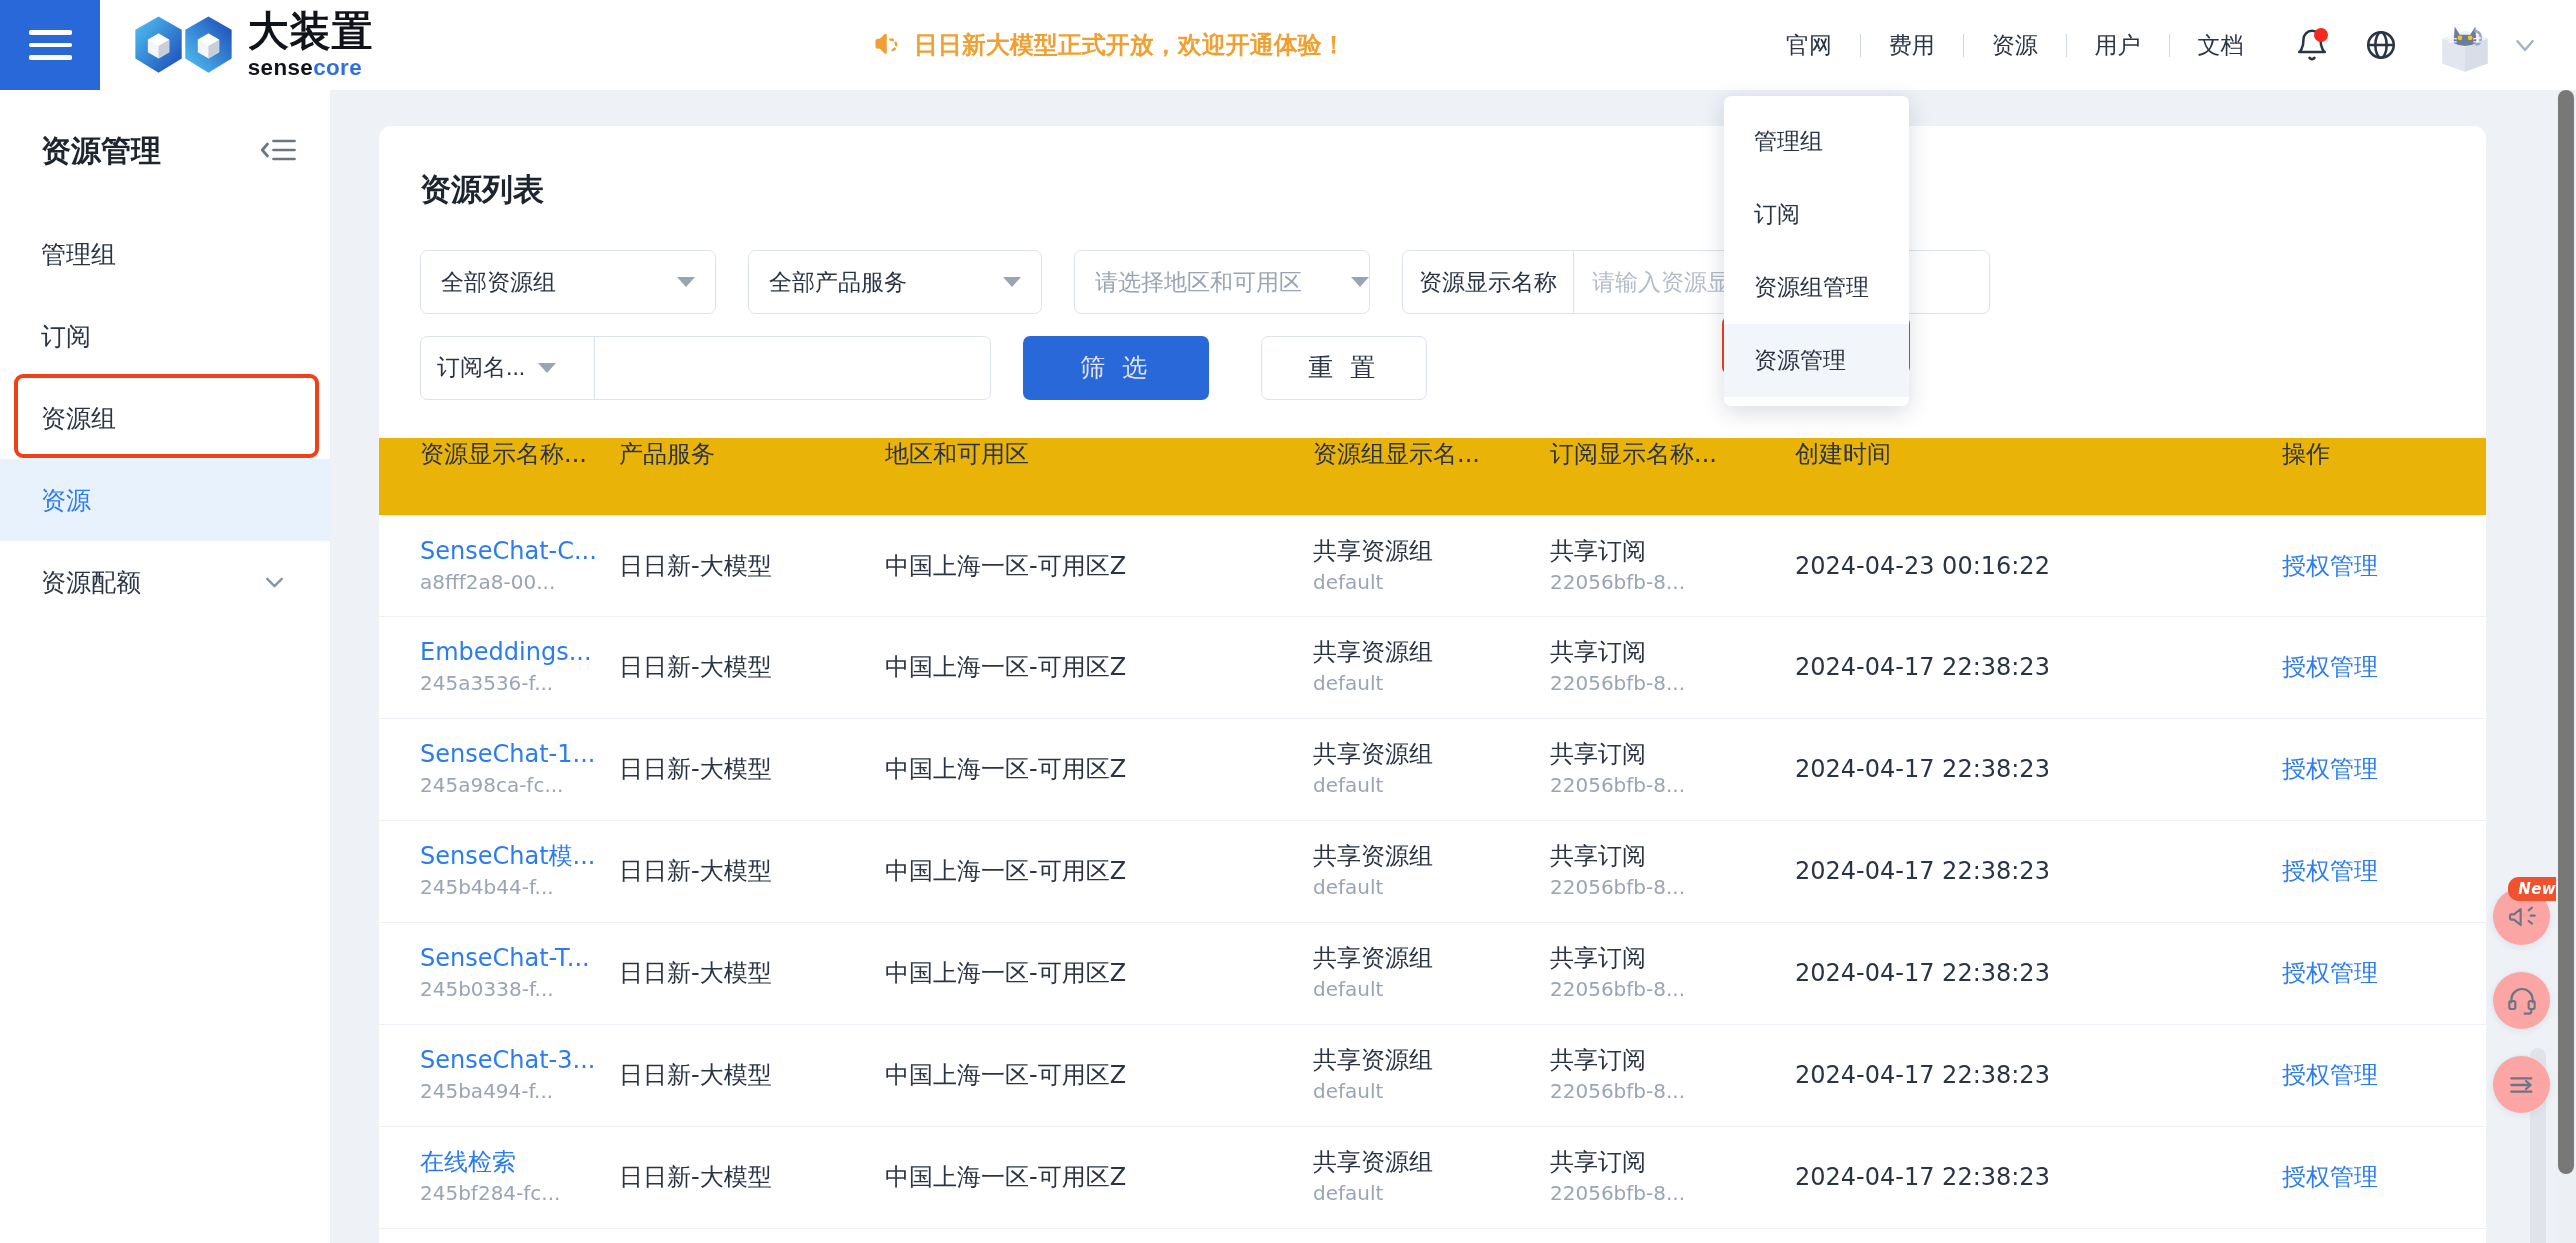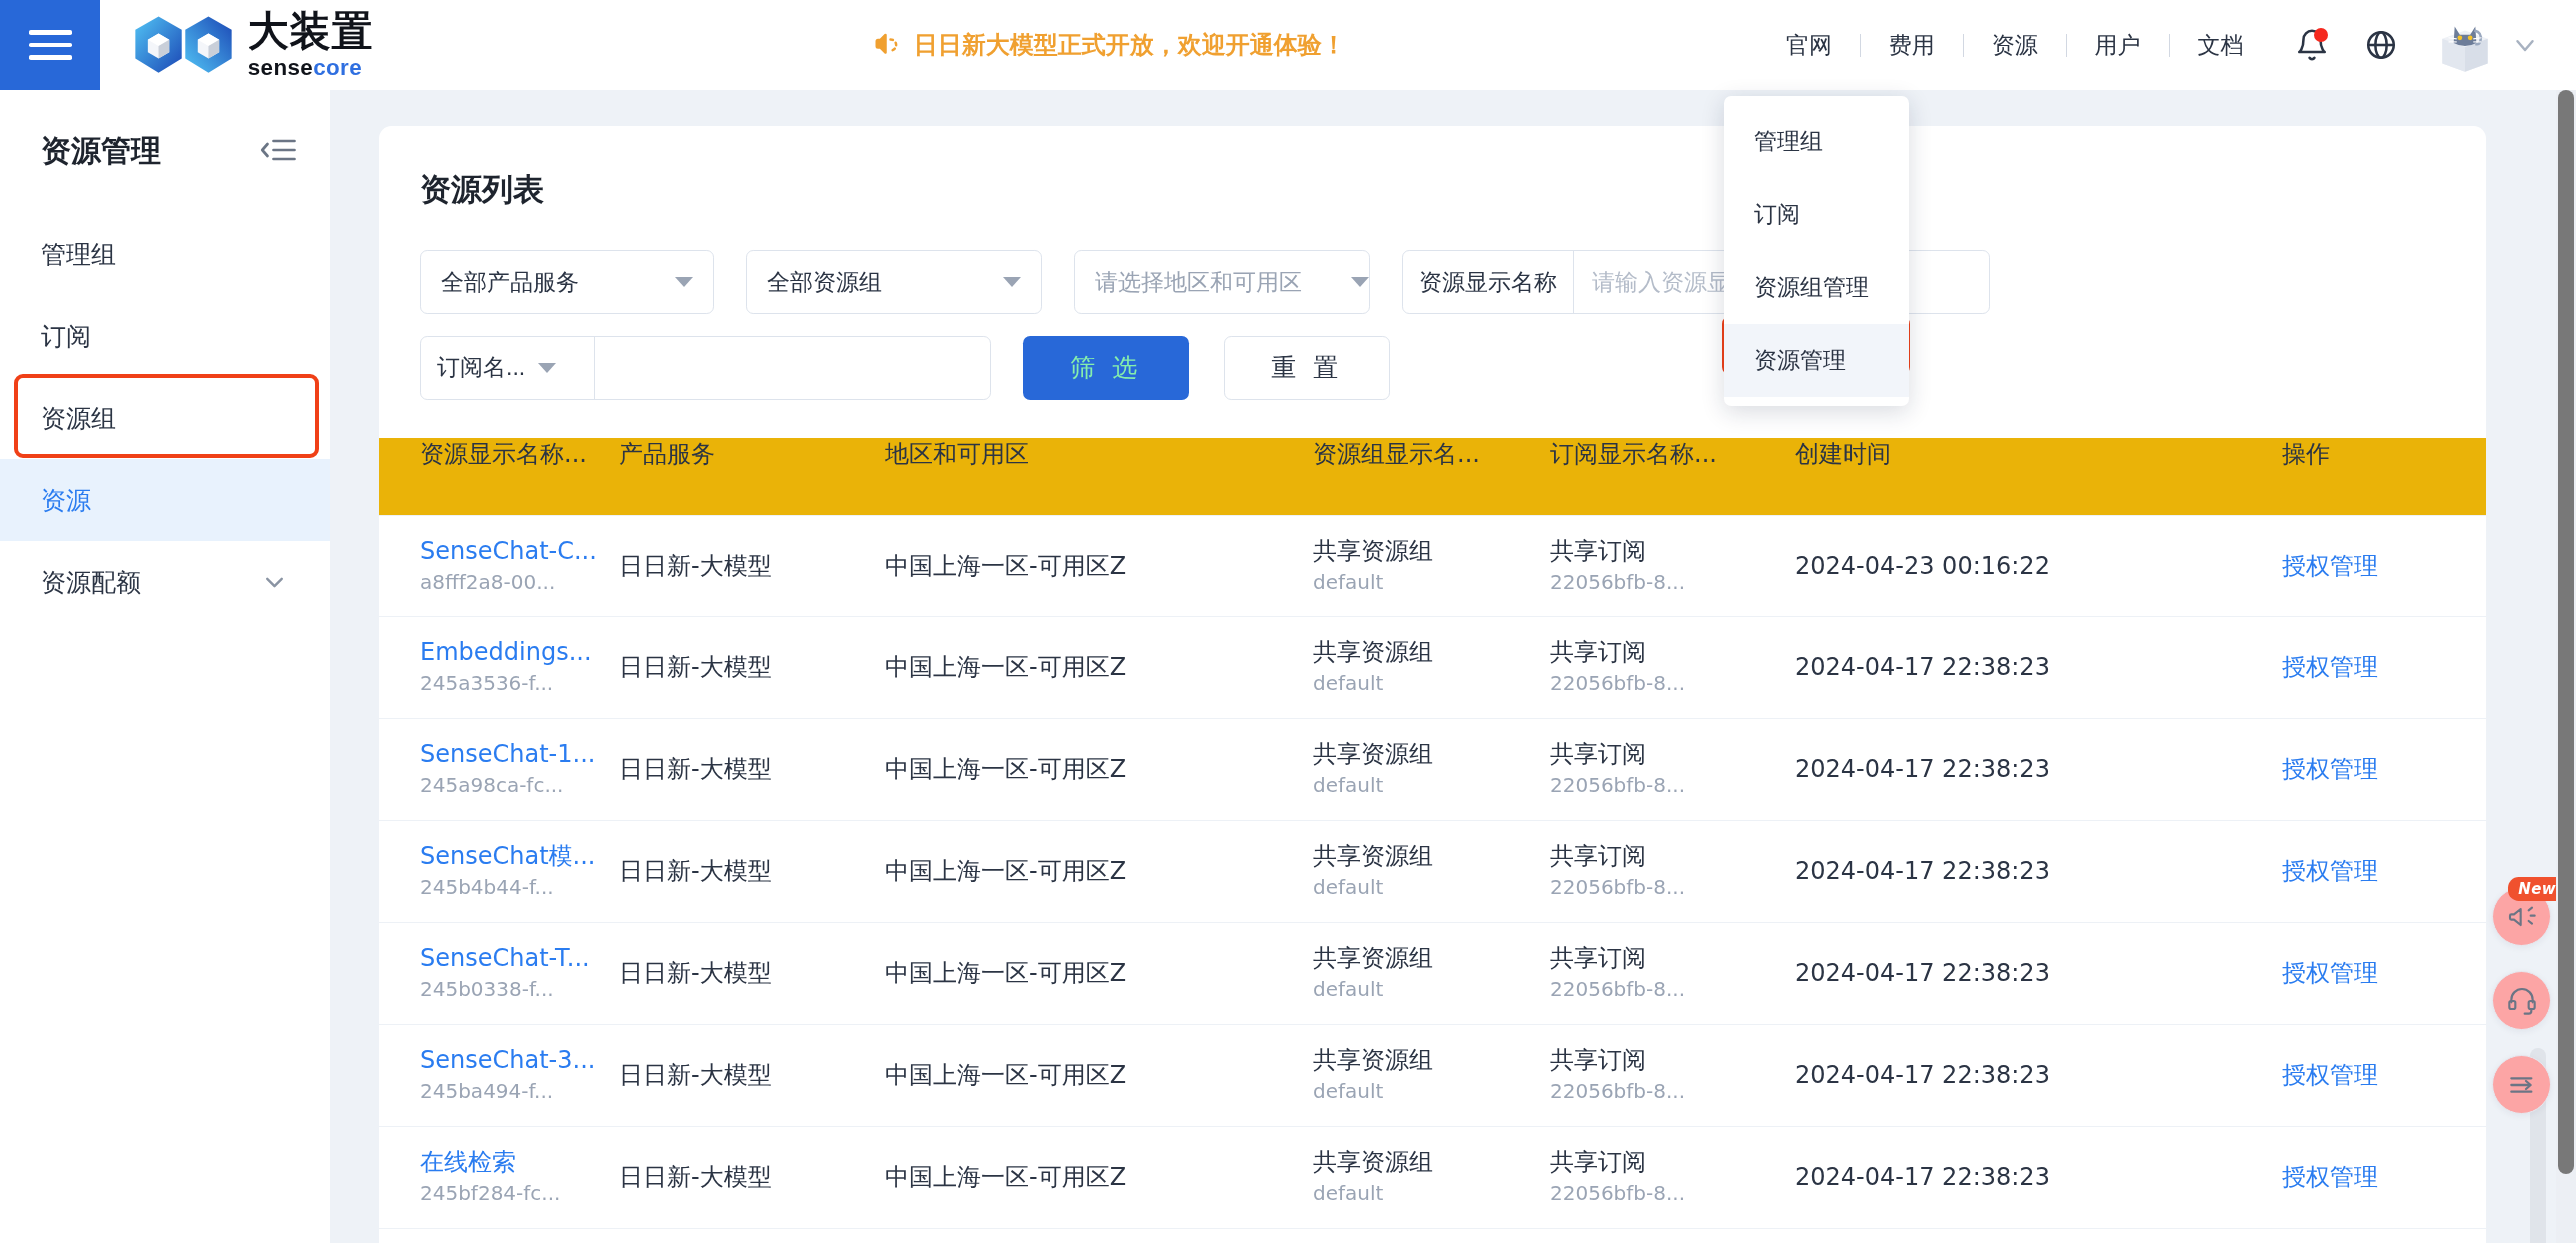--- a/index.html
+++ b/index.html
@@ -157,23 +157,23 @@
     font-family: "DejaVu Sans", sans-serif; background: transparent;
   }
   .combo input::placeholder { color: #b4bcc9; }
   .combo-res { width: 588px; }
   .combo-res input { width: 100%; }
   .combo-sub { width: 571px; }
   .combo-sub .prefix { width: 174px; }
   .combo-sub input { width: 100%; }
 
   .btn-primary {
-    width: 166px; height: 64px; border-radius: 7.2px; background: #2868d8;
-    color: #86efac; font-size: 25px; border: none; cursor: pointer;
-    letter-spacing: 4.5px; margin-right: 35px;
+    width: 186px; height: 64px; border-radius: 7.2px; background: #2868d8;
+    color: #e5e5e5; font-size: 25px; border: none; cursor: pointer;
+    letter-spacing: 4.5px; margin-right: 52px;
     font-family: "DejaVu Sans", sans-serif;
   }
   .btn-ghost {
     width: 166px; height: 64px; border-radius: 7.2px; background: #fff;
     color: #2b3444; font-size: 25px; border: 1.8px solid #dde3ec; cursor: pointer;
     letter-spacing: 4.5px; font-family: "DejaVu Sans", sans-serif;
   }
 
   
   .table { margin-top: 38px; }
@@ -386,26 +386,26 @@
 
 <div class="hl-box" style="left:14.3px; top:374px; width:305px; height:84px;"></div>
 
 <div class="main">
   <div class="card">
 
     <div class="card-title">资源列表</div>
 
     <div class="filters">
       <div class="filter-row">
+        <div class="select-box w1">
+          <span class="val">全部资源组</span>
+          <span class="caret"></span>
+        </div>
         <div class="select-box w2">
           <span class="val">全部产品服务</span>
-          <span class="caret"></span>
-        </div>
-        <div class="select-box w1">
-          <span class="val">全部资源组</span>
           <span class="caret"></span>
         </div>
         <div class="select-box w3">
           <span class="val ph">请选择地区和可用区</span>
           <span class="caret"></span>
         </div>
         <div class="combo combo-res">
           <div class="prefix">
             <span>资源显示名称</span>
           </div>

